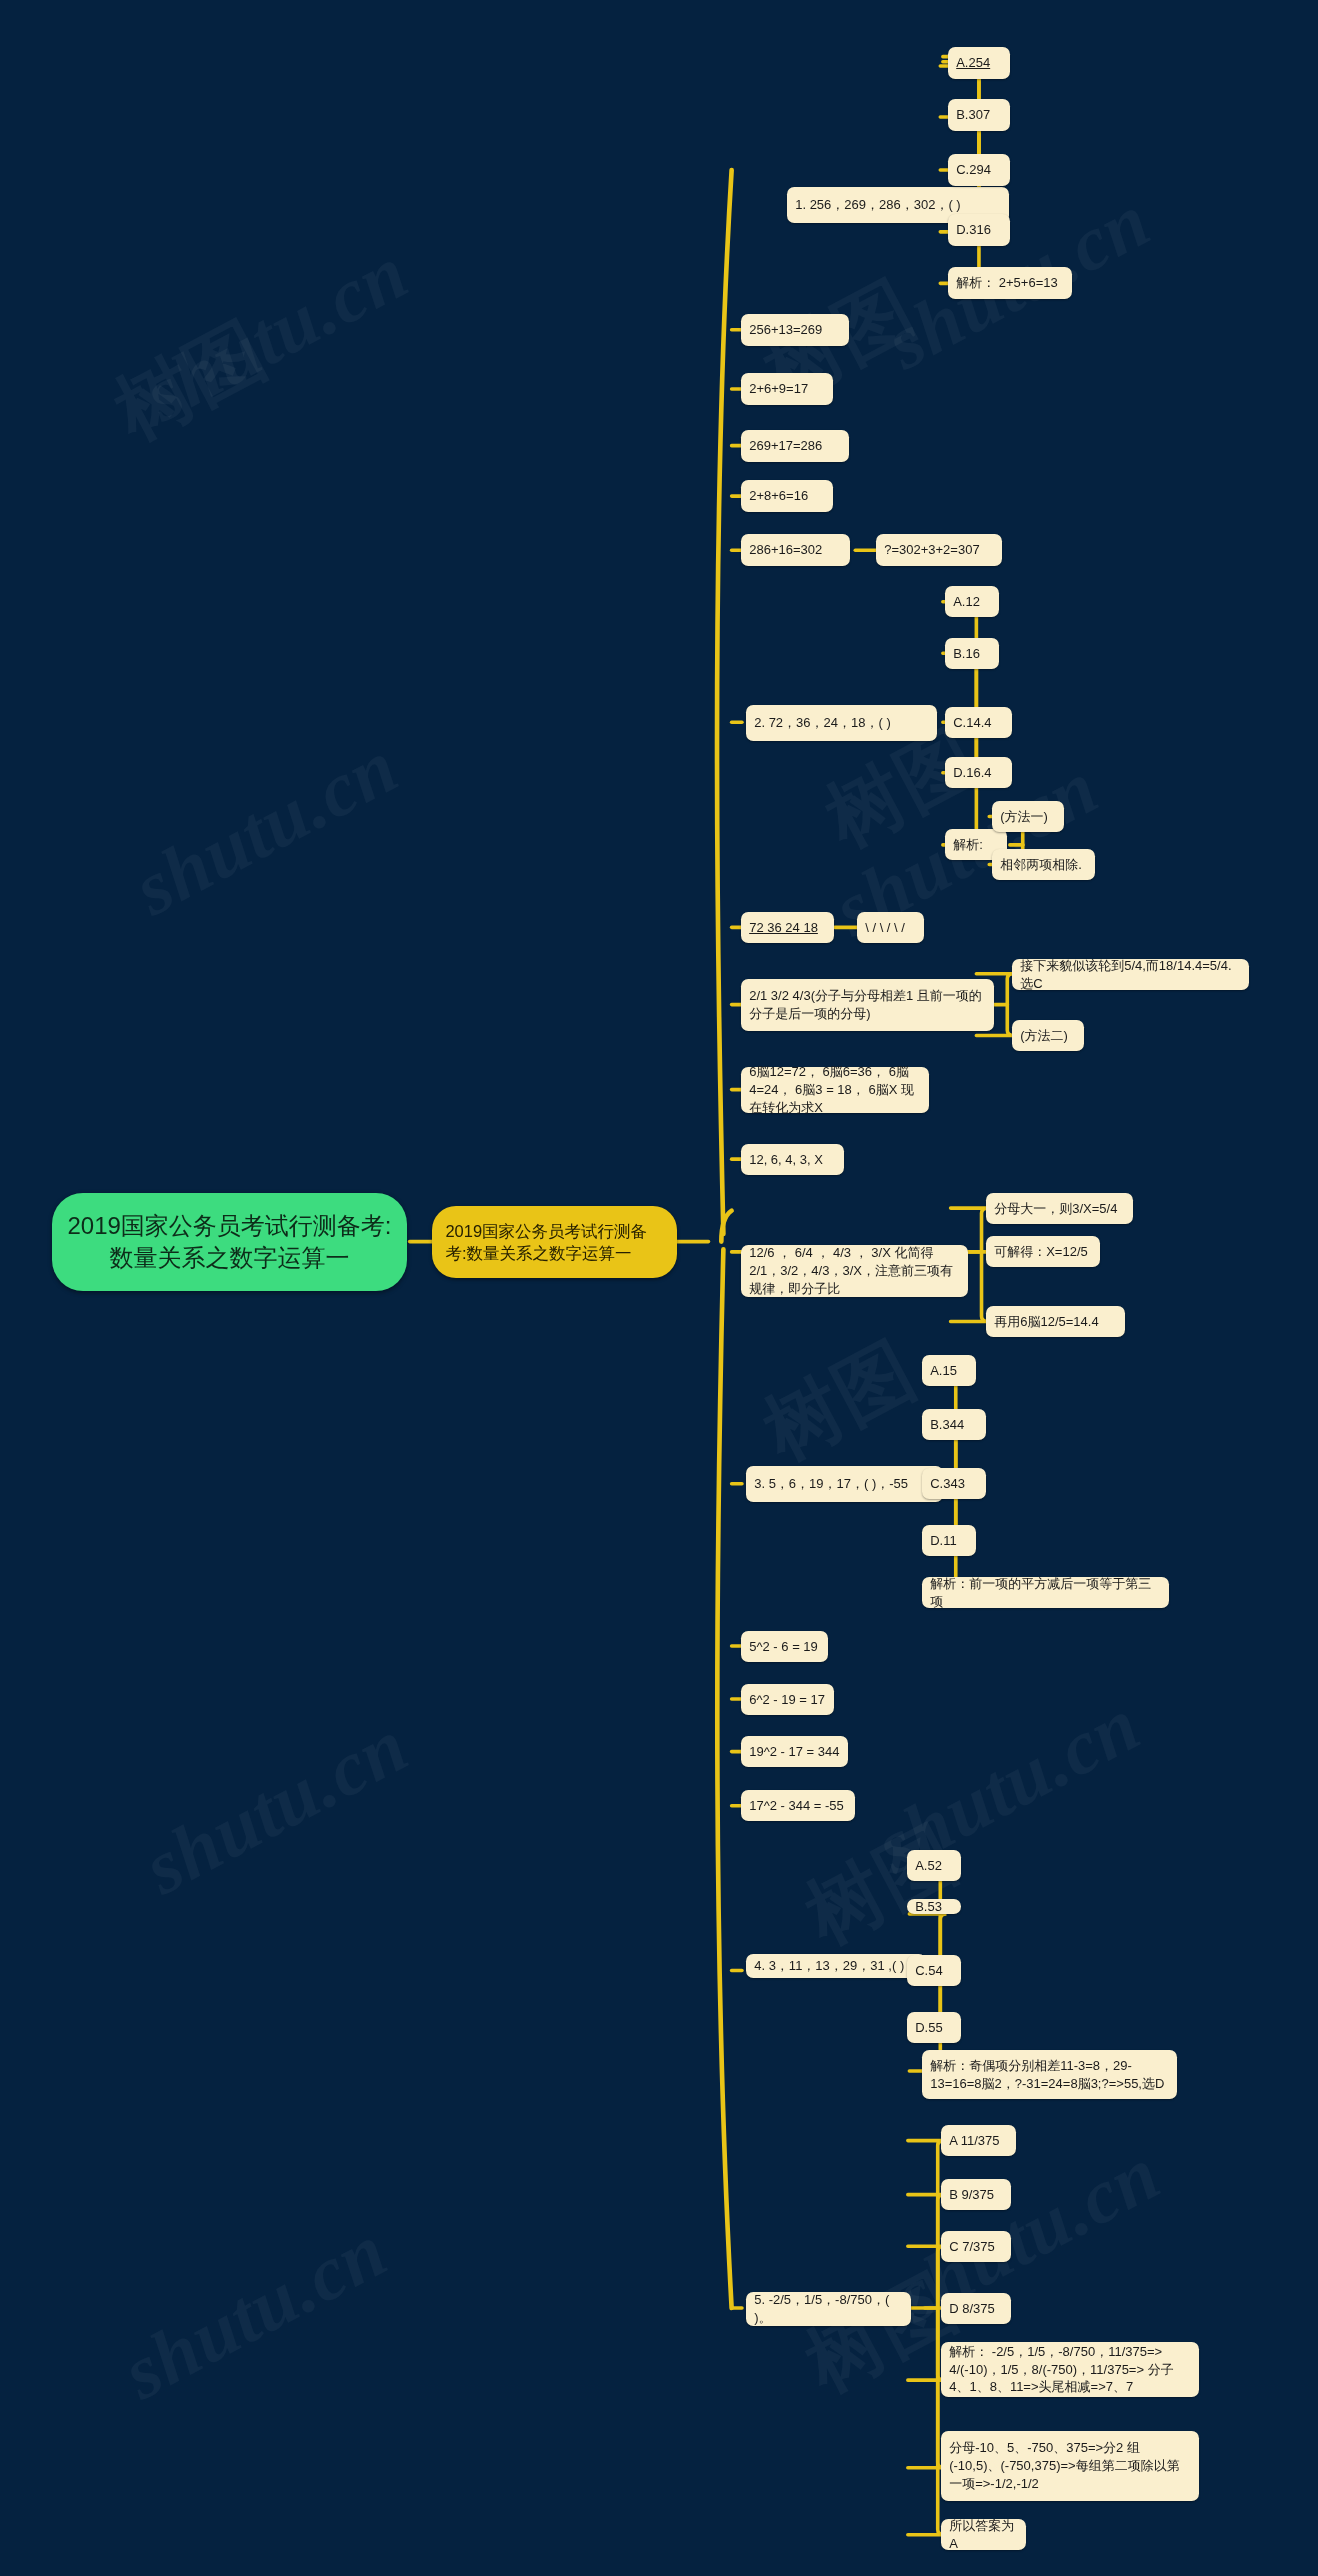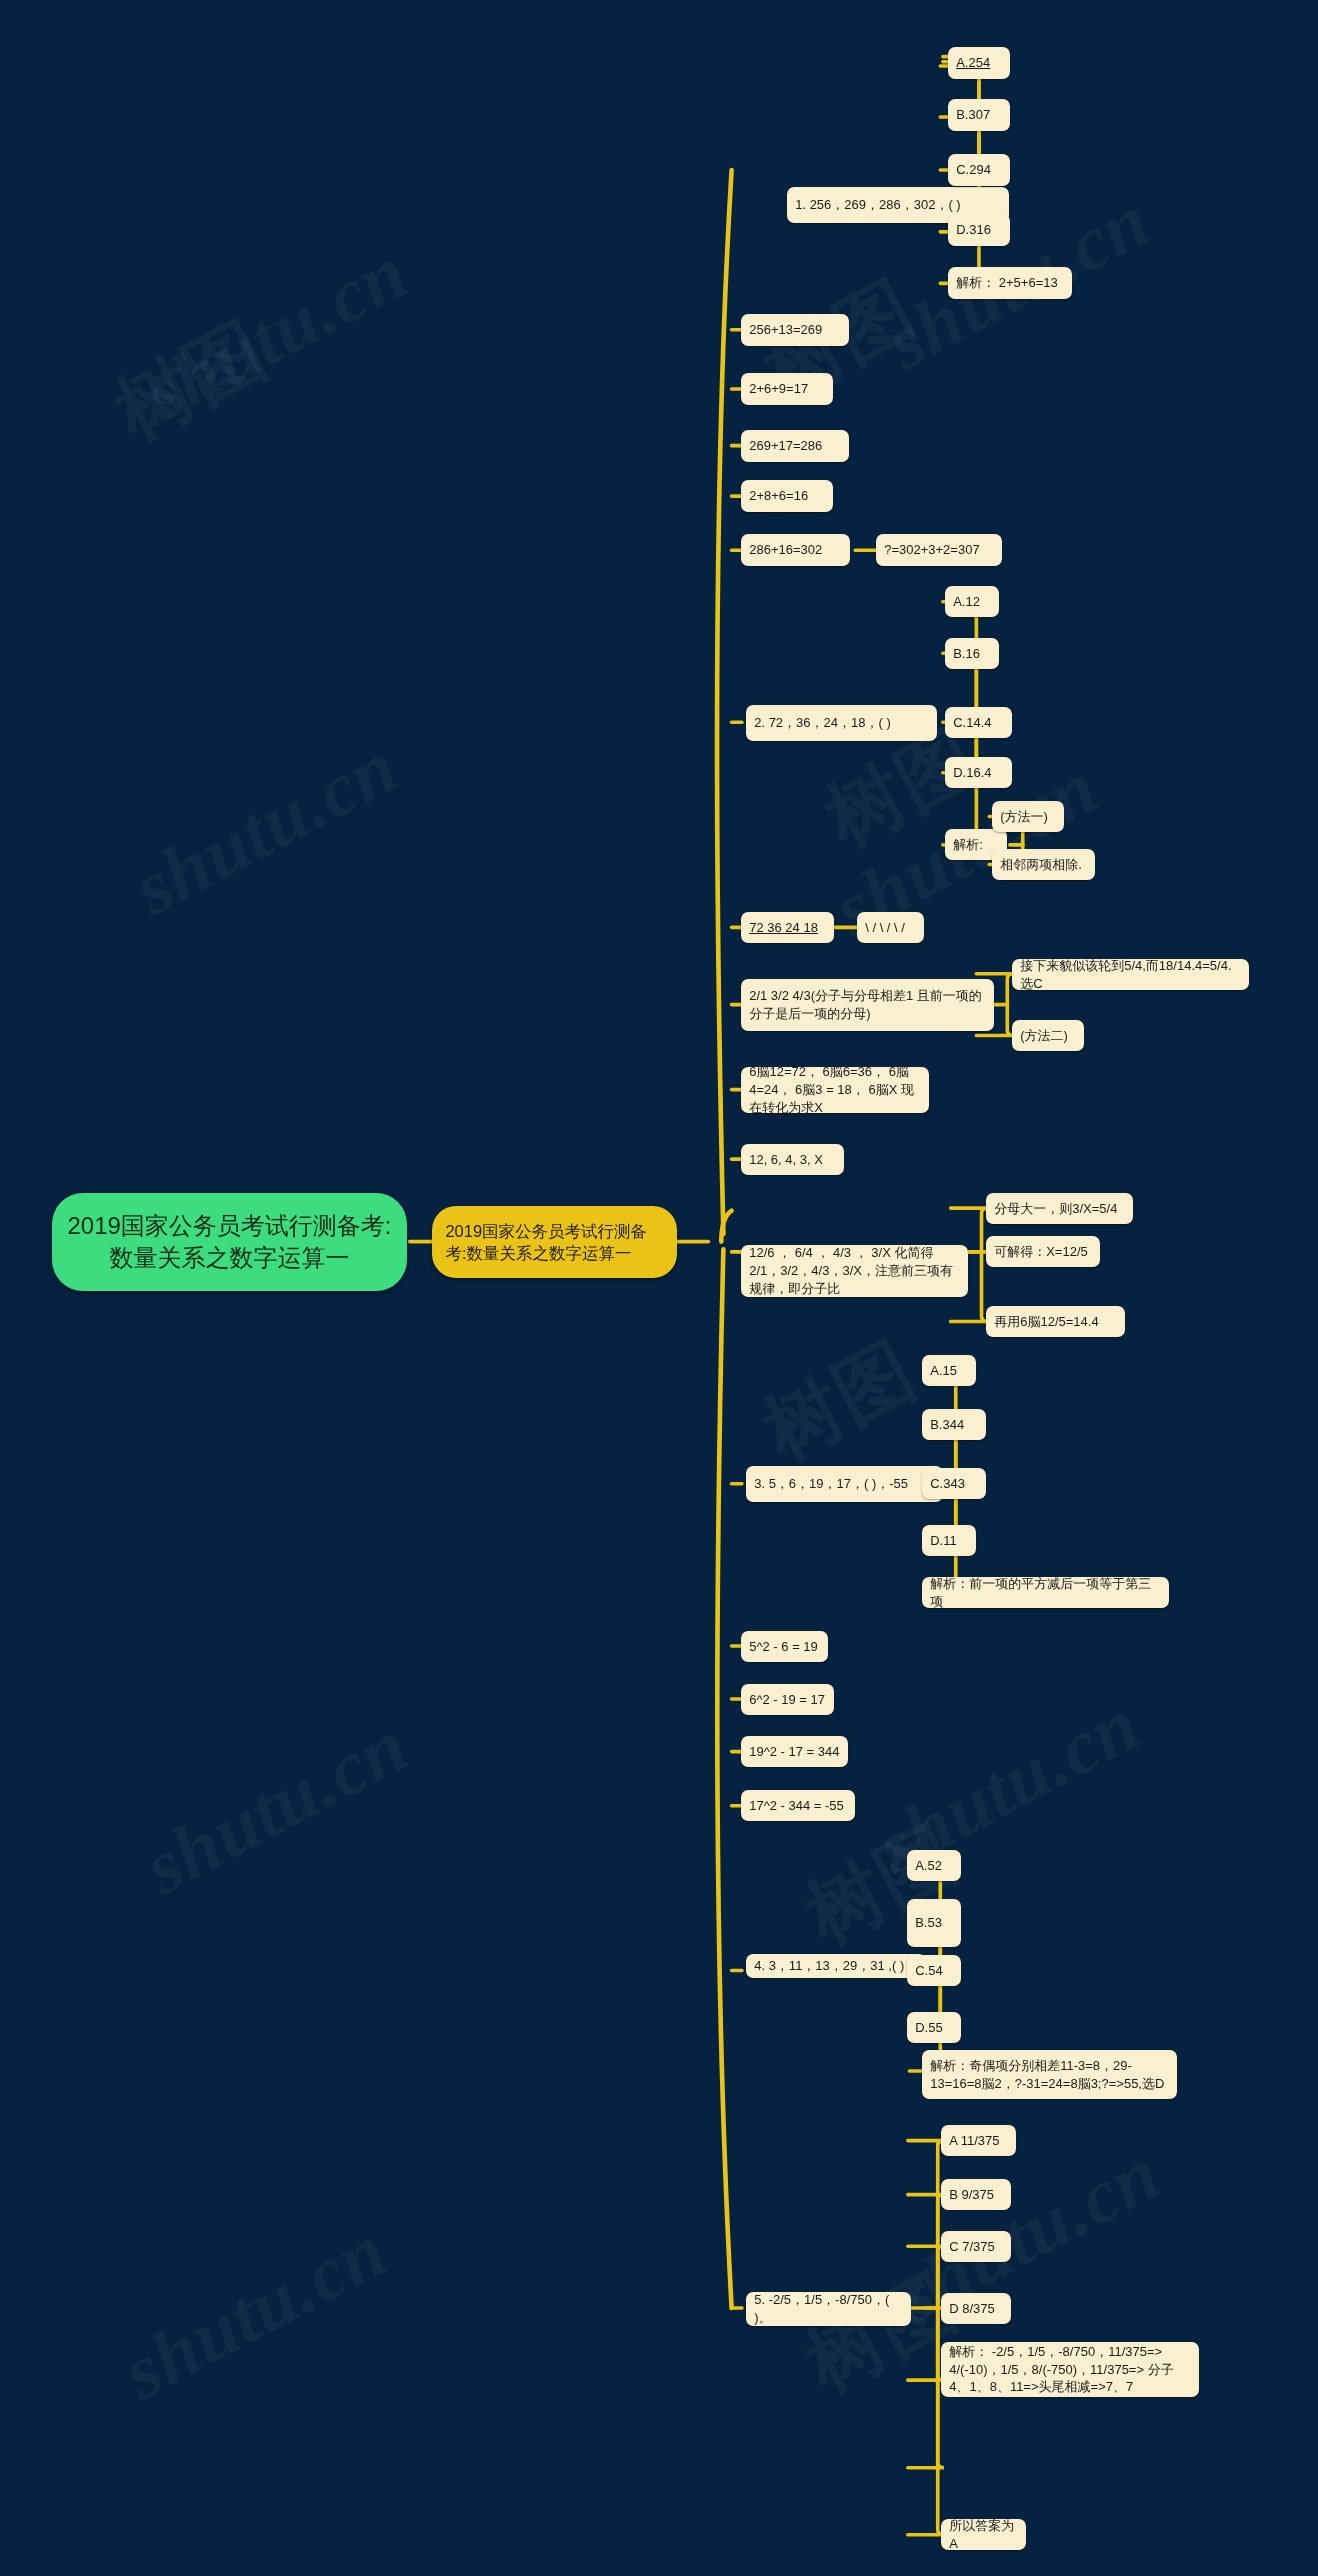--- a/index.html
+++ b/index.html
@@ -211,28 +211,29 @@
   <div class="node" style="left:922px;top:1577px;width:247px;height:31px;">解析：前一项的平方减后一项等于第三项</div>
 
   <div class="node" style="left:741px;top:1631px;width:87px;height:31px;">5^2 - 6 = 19</div>
   <div class="node" style="left:741px;top:1684px;width:93px;height:31px;">6^2 - 19 = 17</div>
   <div class="node" style="left:741px;top:1736px;width:107px;height:31px;">19^2 - 17 = 344</div>
   <div class="node" style="left:741px;top:1790px;width:114px;height:31px;">17^2 - 344 = -55</div>
 
   <div class="node" style="left:746px;top:1954px;width:180px;height:24px;">4. 3，11，13，29，31 ,( )</div>
 
   <div class="node" style="left:907px;top:1850px;width:54px;height:31px;">A.52</div>
-  <div class="node" style="left:907px;top:1899px;width:54px;height:48px;">B.53</div>
+  <div class="node" style="left:907px;top:1899px;width:54px;height:15px;">B.53</div>
   <div class="node" style="left:907px;top:1955px;width:54px;height:31px;">C.54</div>
   <div class="node" style="left:907px;top:2012px;width:54px;height:31px;">D.55</div>
   <div class="node" style="left:922px;top:2050px;width:255px;height:49px;">解析：奇偶项分别相差11-3=8，29-13=16=8脳2，?-31=24=8脳3;?=&gt;55,选D</div>
 
   <div class="node" style="left:746px;top:2292px;width:165px;height:34px;">5. -2/5，1/5，-8/750，( )。</div>
 
   <div class="node" style="left:941px;top:2125px;width:75px;height:31px;">A 11/375</div>
   <div class="node" style="left:941px;top:2179px;width:70px;height:31px;">B 9/375</div>
   <div class="node" style="left:941px;top:2231px;width:70px;height:31px;">C 7/375</div>
   <div class="node" style="left:941px;top:2293px;width:70px;height:31px;">D 8/375</div>
   <div class="node" style="left:941px;top:2342px;width:258px;height:55px;">解析： -2/5，1/5，-8/750，11/375=&gt; 4/(-10)，1/5，8/(-750)，11/375=&gt; 分子4、1、8、11=&gt;头尾相减=&gt;7、7</div>
+  <div class="node" style="left:941px;top:2431px;width:258px;height:70px;">分母-10、5、-750、375=&gt;分2 组(-10,5)、(-750,375)=&gt;每组第二项除以第一项=&gt;-1/2,-1/2</div>
   <div class="node" style="left:941px;top:2519px;width:85px;height:31px;">所以答案为A</div>
 
 </div>
 
 
 </body></html>

